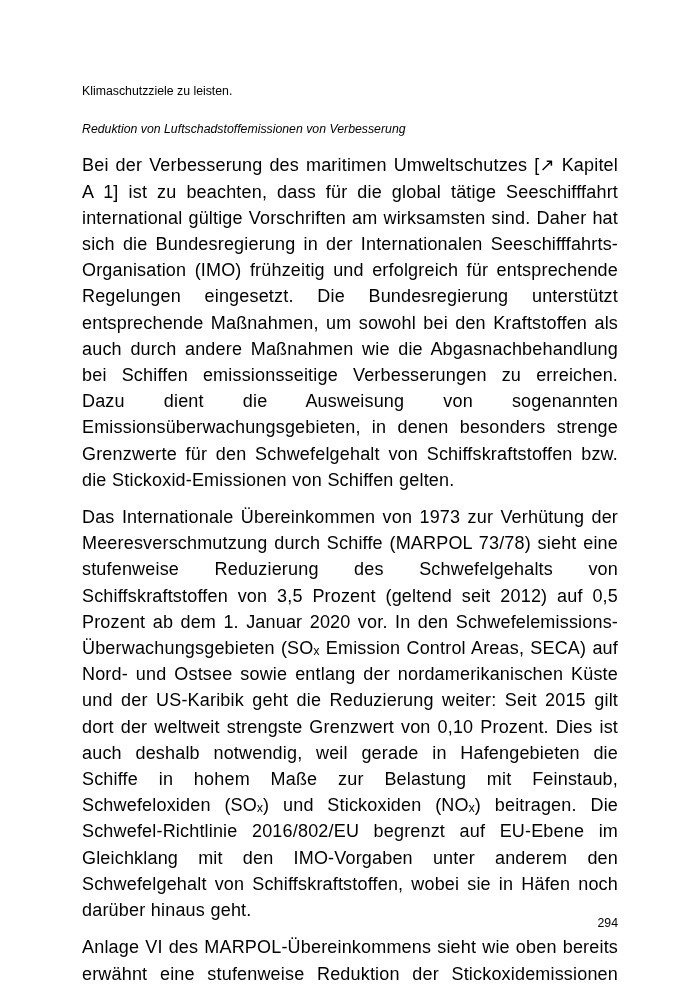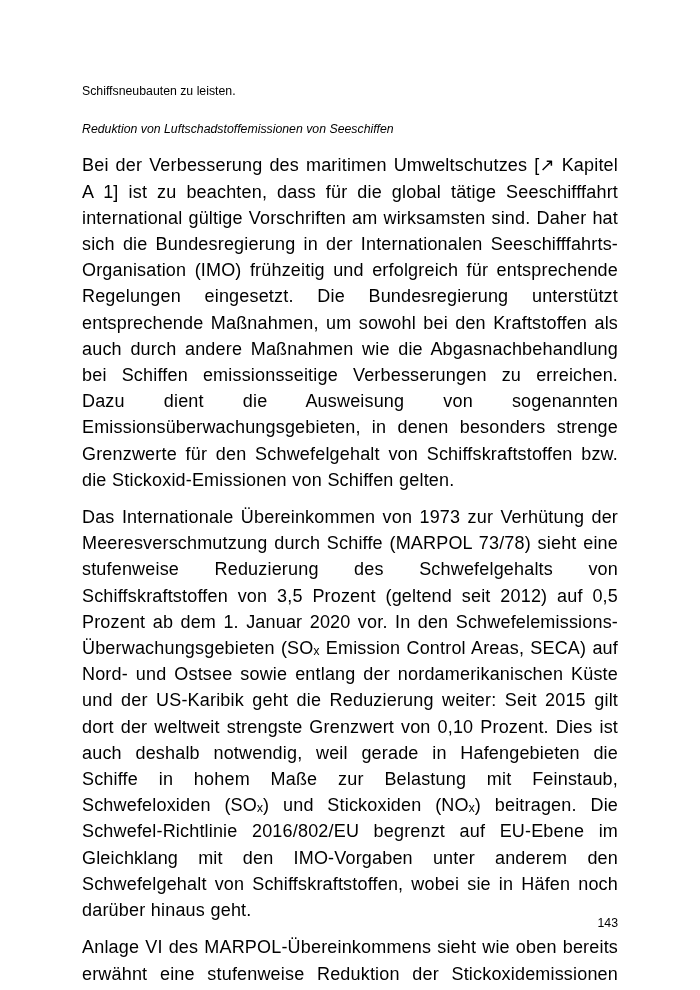--- a/index.html
+++ b/index.html
@@ -59,26 +59,26 @@
     line-height: 16px;
     text-align: right;
   }
 </style>
 </head>
 <body>
 
 <div class="page">
   <div class="content">
 
-    <p class="first-line">Schiffsneubauten zu leisten.</p>
+    <p class="first-line">Klimaschutzziele zu leisten.</p>
 
-    <p class="heading-italic">Reduktion von Luftschadstoffemissionen von Seeschiffen</p>
+    <p class="heading-italic">Reduktion von Luftschadstoffemissionen von Verbesserung</p>
 
     <p class="para">Bei der Verbesserung des maritimen Umweltschutzes [↗ Kapitel A 1] ist zu beachten, dass für die global tätige Seeschifffahrt international gültige Vorschriften am wirksamsten sind. Daher hat sich die Bundesregierung in der Internationalen Seeschifffahrts-Organisation (IMO) frühzeitig und erfolgreich für entsprechende Regelungen eingesetzt. Die Bundesregierung unterstützt entsprechende Maßnahmen, um sowohl bei den Kraftstoffen als auch durch andere Maßnahmen wie die Abgasnachbehandlung bei Schiffen emissionsseitige Verbesserungen zu erreichen. Dazu dient die Ausweisung von sogenannten Emissionsüberwachungsgebieten, in denen besonders strenge Grenzwerte für den Schwefelgehalt von Schiffskraftstoffen bzw. die Stickoxid-Emissionen von Schiffen gelten.</p>
 
     <p class="para">Das Internationale Übereinkommen von 1973 zur Verhütung der Meeresverschmutzung durch Schiffe (MARPOL 73/78) sieht eine stufenweise Reduzierung des Schwefelgehalts von Schiffskraftstoffen von 3,5 Prozent (geltend seit 2012) auf 0,5 Prozent ab dem 1. Januar 2020 vor. In den Schwefelemissions-Überwachungsgebieten (SOₓ Emission Control Areas, SECA) auf Nord- und Ostsee sowie entlang der nordamerikanischen Küste und der US-Karibik geht die Reduzierung weiter: Seit 2015 gilt dort der weltweit strengste Grenzwert von 0,10 Prozent. Dies ist auch deshalb notwendig, weil gerade in Hafengebieten die Schiffe in hohem Maße zur Belastung mit Feinstaub, Schwefeloxiden (SOₓ) und Stickoxiden (NOₓ) beitragen. Die Schwefel-Richtlinie 2016/802/EU begrenzt auf EU-Ebene im Gleichklang mit den IMO-Vorgaben unter anderem den Schwefelgehalt von Schiffskraftstoffen, wobei sie in Häfen noch darüber hinaus geht.</p>
 
     <p class="para">Anlage VI des MARPOL-Übereinkommens sieht wie oben bereits erwähnt eine stufenweise Reduktion der Stickoxidemissionen (NOₓ) vor. Schiffsdieselmotoren, die ab 2011 konstruiert werden, müssen mit den Tier II Anforderungen bereits eine Emissionsminderung um 20 Prozent im Vergleich zur ersten Abgasstufe Tier I erreichen. Darüber hinaus besteht die Möglichkeit zur Ausweisung von Stickstoffemissions-Überwachungsgebieten (NOₓ Emission Control Areas, auch NECA), in denen für Schiffsneubauten besonders strenge Abgaswerte nach dem sogenannten Tier III-Standard gelten. Hier muss der NOx-Ausstoß von neuen</p>
 
   </div>
 
-  <div class="page-number">143</div>
+  <div class="page-number">294</div>
 </div>
 
 </body></html>

